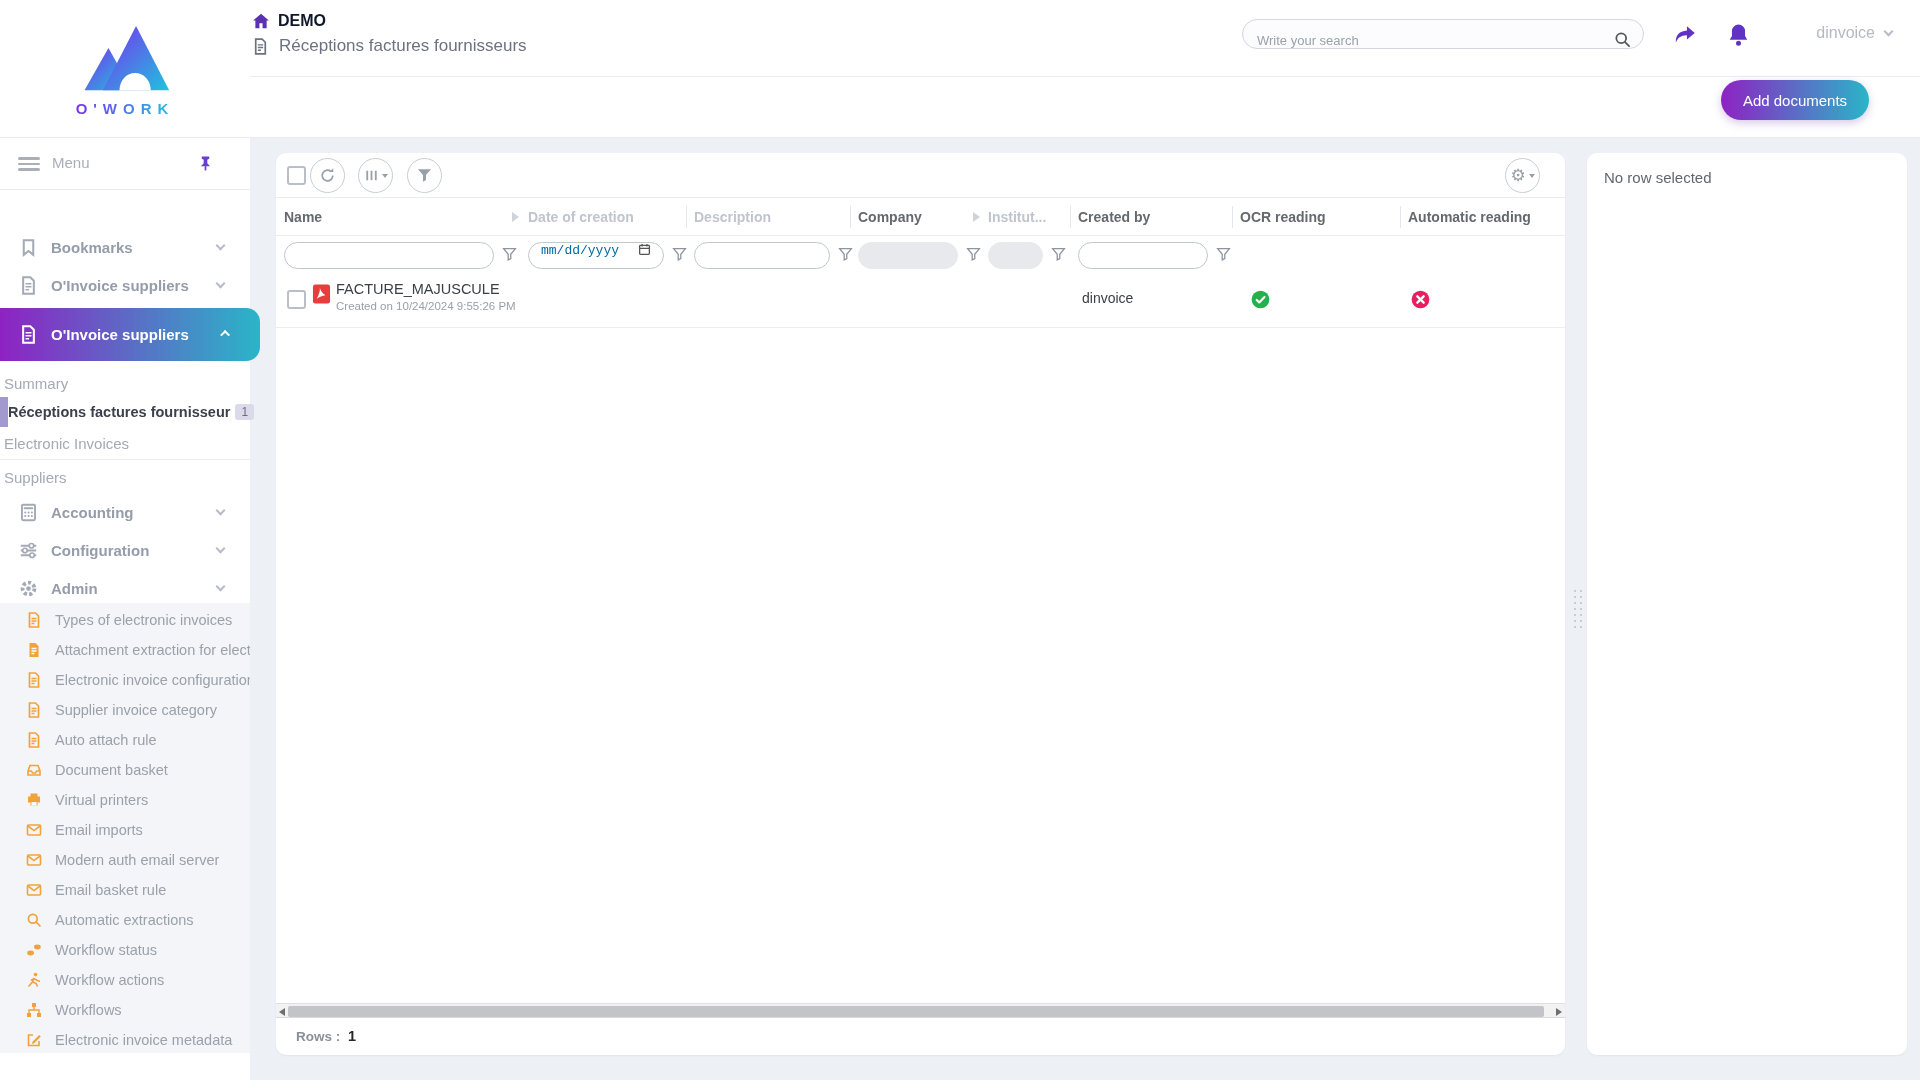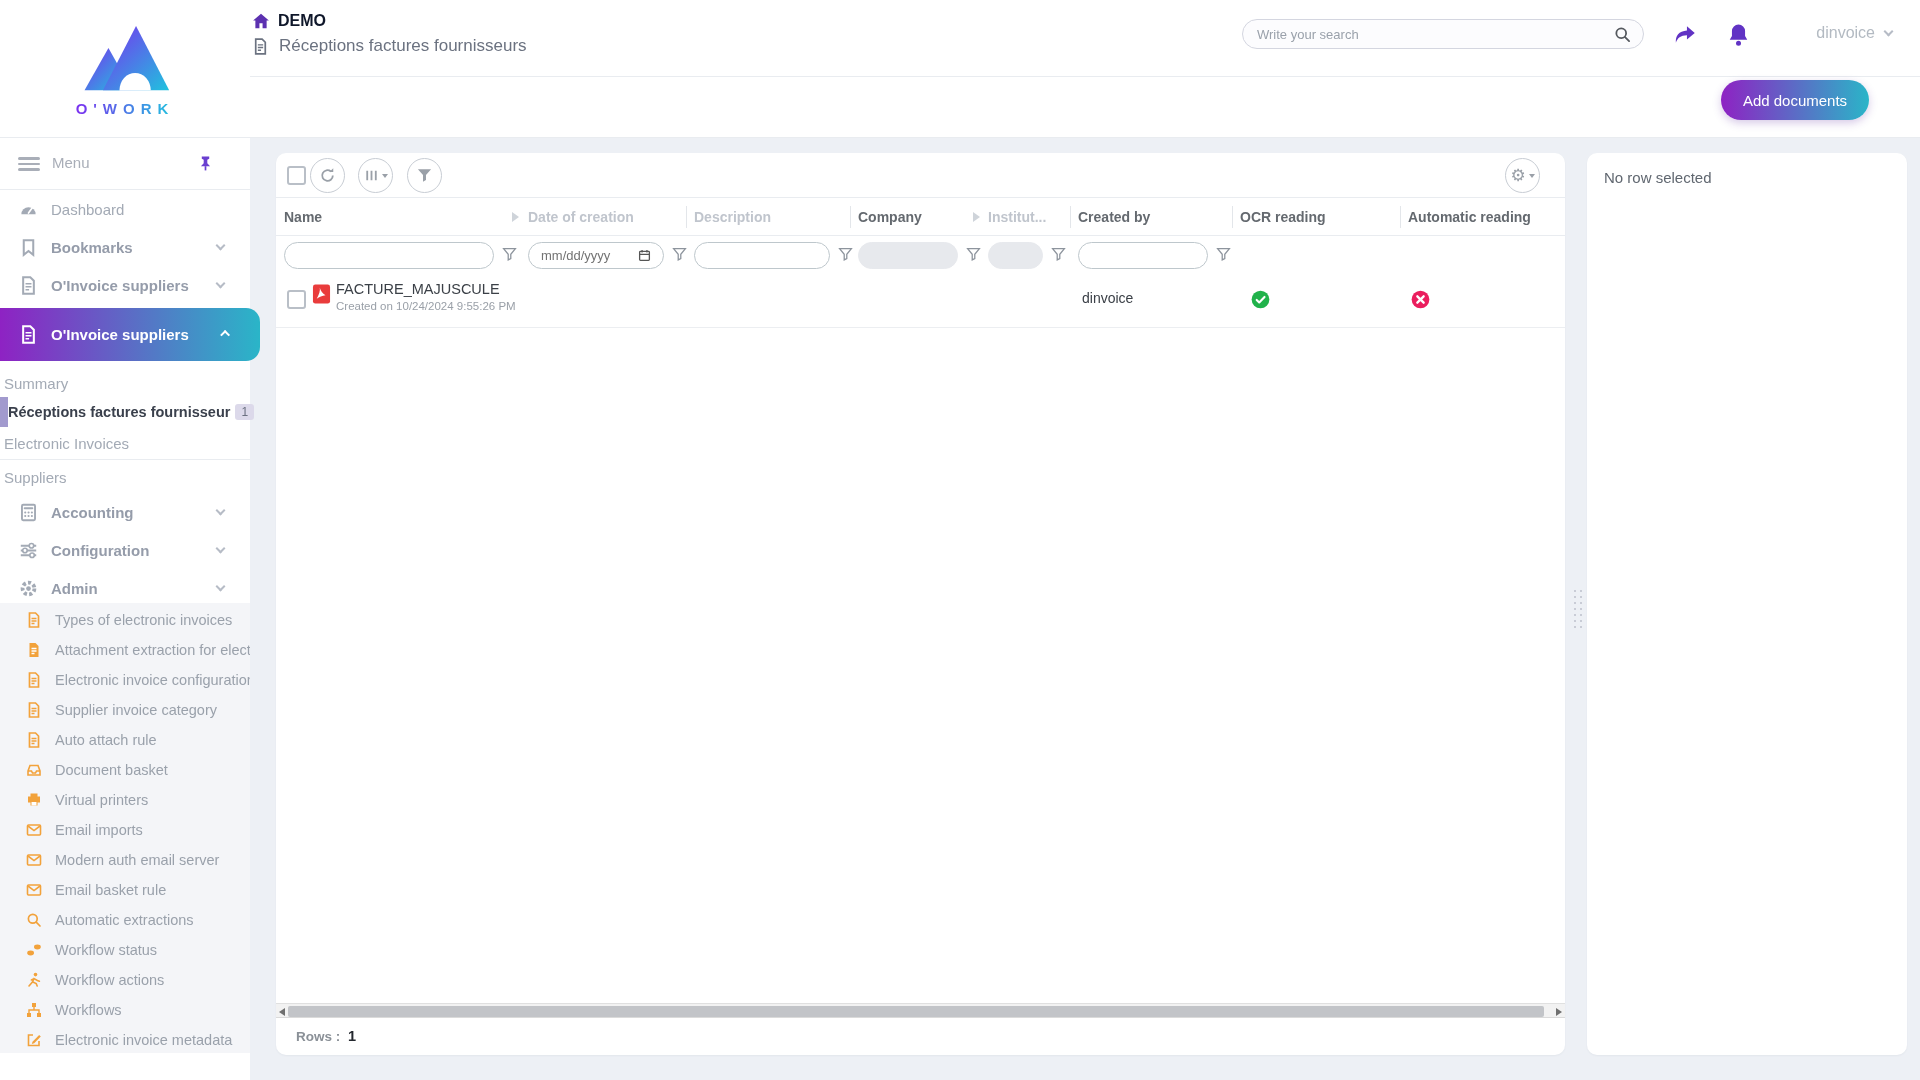--- a/index.html
+++ b/index.html
@@ -6,21 +6,21 @@
   html,body{width:1920px;height:1080px;overflow:hidden;}
   body{font-family:"Liberation Sans","DejaVu Sans",sans-serif;background:#edf0f5;color:#3a404c;position:relative;}
 
   
   .header{position:absolute;top:0;left:0;width:1920px;height:138px;background:#fff;border-bottom:1px solid #e9ecf0;}
   .logo-box{position:absolute;left:0;top:0;width:250px;height:138px;display:flex;flex-direction:column;align-items:center;justify-content:center;}
   .logo-text{font-weight:700;font-size:15px;letter-spacing:6px;background:linear-gradient(90deg,#7b2ff0,#1fc3de);-webkit-background-clip:text;background-clip:text;color:transparent;margin-top:2px;}
   .crumb-root{position:absolute;left:252px;top:12px;display:flex;align-items:center;gap:8px;color:#0f172a;font-weight:700;font-size:16px;}
   .crumb-page{position:absolute;left:252px;top:36px;display:flex;align-items:center;gap:10px;color:#6b7280;font-size:17px;}
   .crumb-divider{position:absolute;left:250px;top:76px;right:0;height:1px;background:#e9ecf0;}
-  .search{position:absolute;left:1242px;top:19px;width:402px;height:30px;border:1px solid #d4d6e0;border-radius:15px;background:#fcfcfe;display:flex;align-items:center;}
+  .search{position:absolute;left:1242px;top:19px;width:402px;height:30px;border:1px solid #d4d6e0;border-radius:15px;background:#fcfcfe;display:flex;align-items:flex-end;}
   .search input{flex:1;border:none;outline:none;background:transparent;padding:0 14px;font-size:13px;color:#555;font-family:inherit;}
   .search input::placeholder{color:#9aa1ab;}
   .search .s-icon{margin-right:12px;display:flex;}
   .hdr-icon{position:absolute;top:22px;width:26px;height:26px;color:#6133c4;cursor:pointer;}
   .user-menu{position:absolute;right:28px;top:24px;display:flex;align-items:center;gap:10px;color:#b3bac2;font-size:16px;cursor:pointer;}
   .chev{display:inline-block;width:7px;height:7px;border-right:2px solid #b6bcc6;border-bottom:2px solid #b6bcc6;transform:rotate(45deg);margin-top:-3px;}
   .chev.w{border-color:#fff;}
   .btn-add{position:absolute;left:1721px;top:80px;width:148px;height:40px;border:none;border-radius:20px;background:linear-gradient(90deg,#8e22c3,#2ab5c8);color:#fff;font-size:15px;font-family:inherit;cursor:pointer;box-shadow:0 3px 8px rgba(90,40,160,.25);}
 
   
@@ -65,21 +65,21 @@
   .thead{position:absolute;left:0;top:45px;width:100%;height:38px;border-bottom:1px solid #e9ecf0;}
   .th{position:absolute;top:11px;font-size:14px;font-weight:700;color:#64696f;white-space:nowrap;}
   .th.light{color:#c0c5cd;}
   .vsep{position:absolute;top:8px;height:22px;width:1px;background:#e3e6ea;}
   .sort-caret{position:absolute;top:14px;width:0;height:0;border-top:5px solid transparent;border-bottom:5px solid transparent;border-left:7px solid #cfd4da;}
 
   
   .frow{position:absolute;left:0;top:83px;width:100%;height:36px;}
   .fin{position:absolute;top:6px;height:27px;border:1px solid #bec7cc;border-radius:14px;background:#fff;outline:none;padding:0 12px;font-size:13px;color:#555;font-family:inherit;}
   .fin:disabled{background:#e7e9ed;border-color:#e7e9ed;}
-  .fin.date{color:#737373;display:flex;align-items:center;justify-content:space-between;cursor:text;}
+  .fin.date{color:#0369a1;display:flex;justify-content:space-between;cursor:text;font-family:Liberation Mono, monospace;}
   .funnel{position:absolute;top:11px;width:15px;height:15px;color:#8d949d;cursor:pointer;}
 
   
   .drow{position:absolute;left:0;top:119px;width:100%;height:56px;border-bottom:1px solid #eceef1;}
   .drow .cb{position:absolute;left:11px;top:18px;}
   .doc-name{position:absolute;left:60px;top:9px;font-size:14.5px;color:#3b4047;}
   .doc-sub{position:absolute;left:60px;top:28px;font-size:11.5px;color:#9aa0a8;}
   .cell-user{position:absolute;left:806px;top:18px;font-size:14px;color:#3b4047;}
   .st-icon{position:absolute;top:18px;width:19px;height:19px;}
 
@@ -163,27 +163,20 @@
         <span></span>
         <span></span>
       </span>
     <span class="lbl">Menu</span>
     <svg style="position:absolute;right:36px;top:17px" width="17" height="17" viewBox="0 0 16 16">
         <path d="M4.5 1.5 h7 v2 l-1.8 1 v3.2 l2.6 2.8 h-8.6 l2.6 -2.8 V4.5 l-1.8 -1 z" fill="#6a3fd0"></path>
         <rect x="7.2" y="10.5" width="1.6" height="4" fill="#6a3fd0"></rect>
       </svg>
   </div>
 
-  <div class="nav-item" style="top:52px">
-    <svg class="ni" viewBox="0 0 16 16">
-        <path d="M2 12 a6 6 0 0 1 12 0 z" fill="currentColor"></path>
-        <path d="M8 11 L11.2 6.5" stroke="#fff" stroke-width="1.4" stroke-linecap="round"></path>
-      </svg>
-    <span class="nl">Dashboard</span>
-  </div>
   <div class="nav-item" style="top:90px">
     <svg class="ni" viewBox="0 0 16 16">
         <path d="M4 1.8 h8 v12.4 l-4 -3.2 -4 3.2 z" fill="none" stroke="currentColor" stroke-width="1.7"></path>
       </svg>
     <span class="nl b">Bookmarks</span>
     <i class="chev"></i>
   </div>
   <div class="nav-item" style="top:128px">
     <svg class="ni" viewBox="0 0 16 16">
         <path d="M3.5 1h6l3 3v11h-9z" fill="none" stroke="currentColor" stroke-width="1.7"></path>

